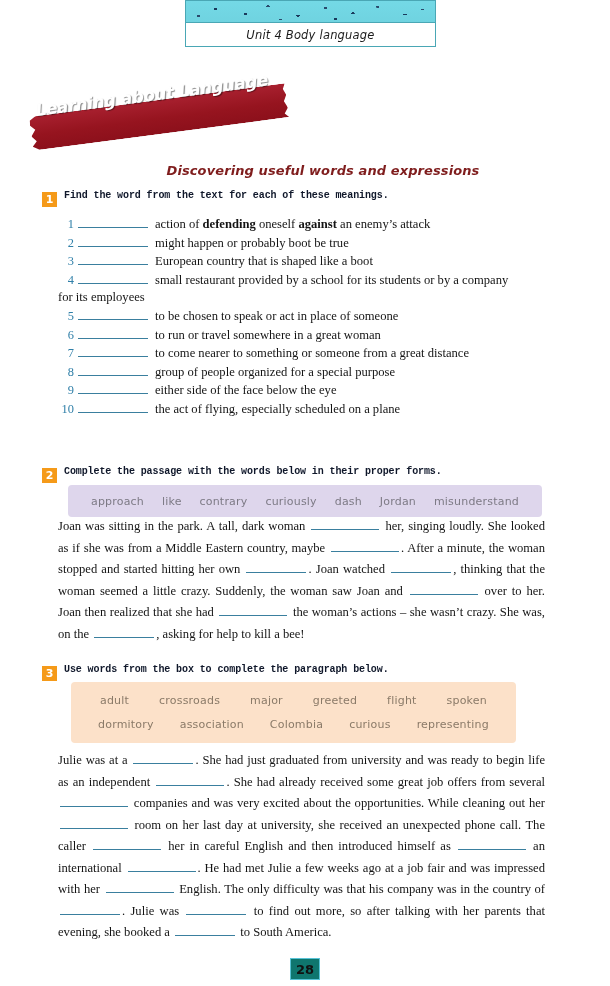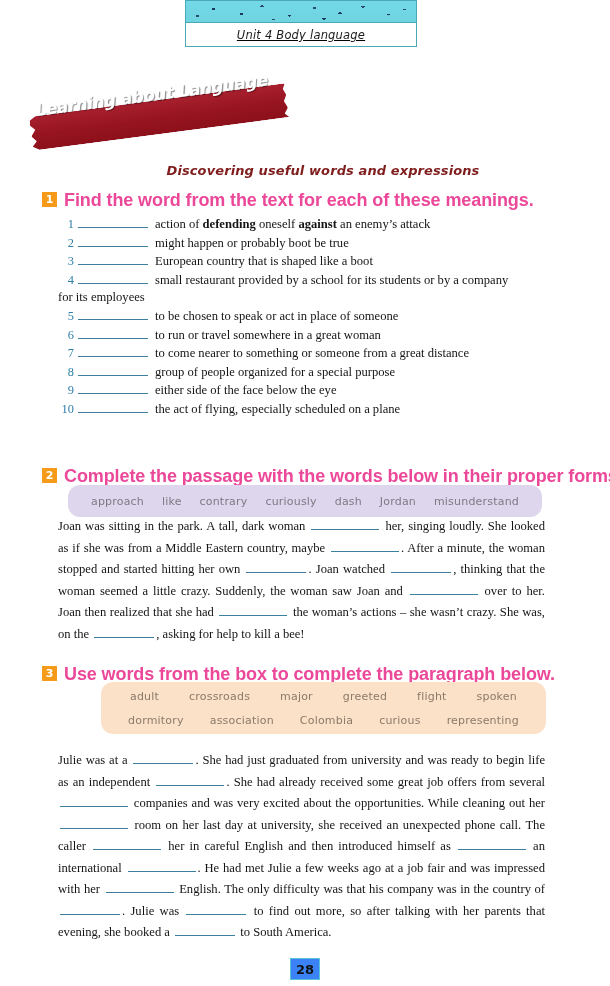--- a/index.html
+++ b/index.html
@@ -13,26 +13,25 @@
     font-family: "Liberation Serif", serif;
     position: relative;
     overflow: hidden;
   }
 
   
   #unit-header {
     position: absolute;
     left: 185px;
     top: 0px;
-    width: 232px;
+    width: 251px;
     height: 47px;
     border: 1px solid #4aa7b5;
     box-sizing: border-box;
     background: #ffffff;
-    text-decoration: underline;
   }
   #unit-photo {
     height: 22px;
     width: 100%;
     background:
       radial-gradient(ellipse 3px 1.4px at 12% 38%, #1a3a5c 0 60%, transparent 61%),
       radial-gradient(ellipse 3px 1.4px at 24% 62%, #1a3a5c 0 60%, transparent 61%),
       radial-gradient(ellipse 3px 1.4px at 33% 25%, #2a4a6c 0 60%, transparent 61%),
       radial-gradient(ellipse 3px 1.4px at 45% 70%, #1a3a5c 0 60%, transparent 61%),
       radial-gradient(ellipse 3px 1.4px at 56% 33%, #2a4a6c 0 60%, transparent 61%),
@@ -128,24 +127,24 @@
     background: #f59a19;
     color: #ffffff;
     font-family: "DejaVu Sans", sans-serif;
     font-weight: bold;
     font-size: 11px;
     line-height: 15px;
     text-align: center;
     margin-top: 2px;
   }
   .ex-title {
-    font-family: Liberation Sans, sans-serif;
-    font-weight: bold;
-    font-size: 18px;
-    color: #ec4899;
+    font-family: Liberation Mono, monospace;
+    font-weight: bold;
+    font-size: 10px;
+    color: #0f172a;
     letter-spacing: -0.1px;
     white-space: nowrap;
   }
 
   
   #ex1-list {
     position: absolute;
     left: 58px;
     top: 216px;
     width: 500px;
@@ -178,32 +177,32 @@
     font-size: 12.6px;
     color: #141414;
     line-height: 16px;
     margin-top: -1px;
     margin-bottom: 2.6px;
   }
 
   
   .word-box {
     position: absolute;
-    border-radius: 12px;
+    border-radius: 4px;
     box-sizing: border-box;
     display: flex;
     flex-direction: column;
     justify-content: center;
   }
   #wordbox-2 {
     left: 68px; top: 485px; width: 474px; height: 32px;
     background: #ded6ec;
   }
   #wordbox-3 {
-    left: 101px; top: 682px; width: 445px; height: 52px;
+    left: 71px; top: 682px; width: 445px; height: 61px;
     background: #fce1c9;
   }
   .word-row {
     display: flex;
     justify-content: space-around;
     align-items: center;
     padding: 0 14px;
     height: 24px;
   }
   .word-chip {
@@ -241,21 +240,21 @@
     left: 0;
     top: 958px;
     width: 610px;
     display: flex;
     justify-content: center;
   }
   #page-num {
     width: 30px;
     height: 22px;
     border: 1.5px solid #58c3d6;
-    background: #3b82f6;
+    background: #0f766e;
     font-family: "DejaVu Sans", sans-serif;
     font-weight: bold;
     font-size: 13px;
     color: #111111;
     display: flex;
     align-items: center;
     justify-content: center;
     box-sizing: border-box;
   }
 </style>

